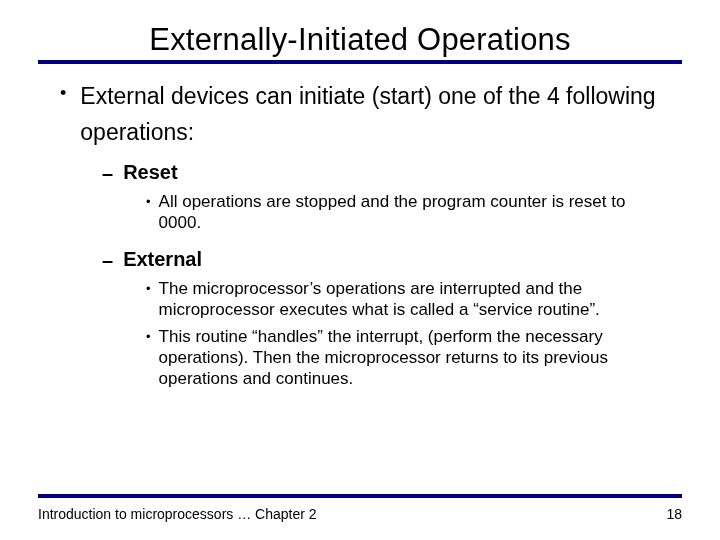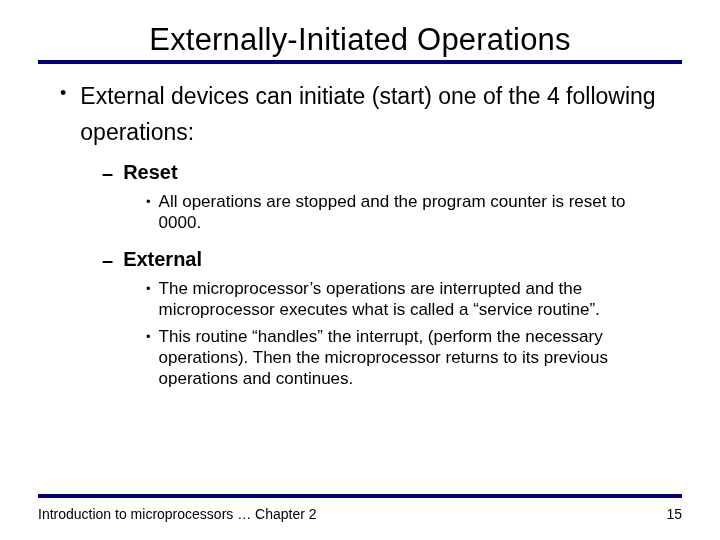--- a/index.html
+++ b/index.html
@@ -140,15 +140,15 @@
     </div>
     <div class="lvl3">
       <div class="dot">•</div>
       <div class="txt">This routine “handles” the interrupt, (perform the necessary operations). Then the microprocessor returns to its previous operations and continues.</div>
     </div>
 
   </div>
 
   <div class="footer-rule"></div>
   <div class="footer-left">Introduction to microprocessors … Chapter 2</div>
-  <div class="footer-right">15</div>
+  <div class="footer-right">18</div>
 
 </div>
 
 </body></html>

